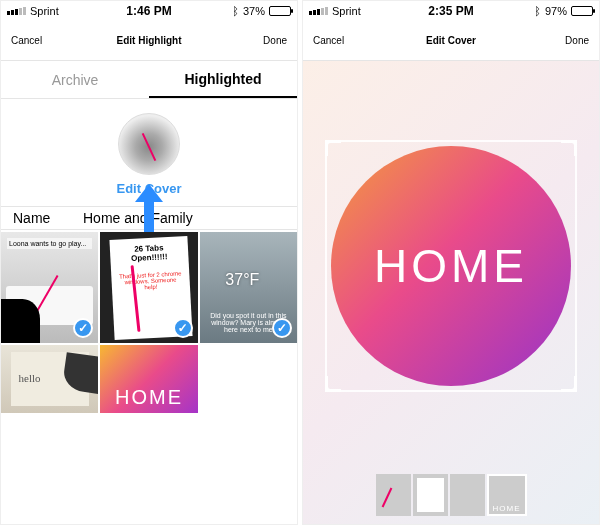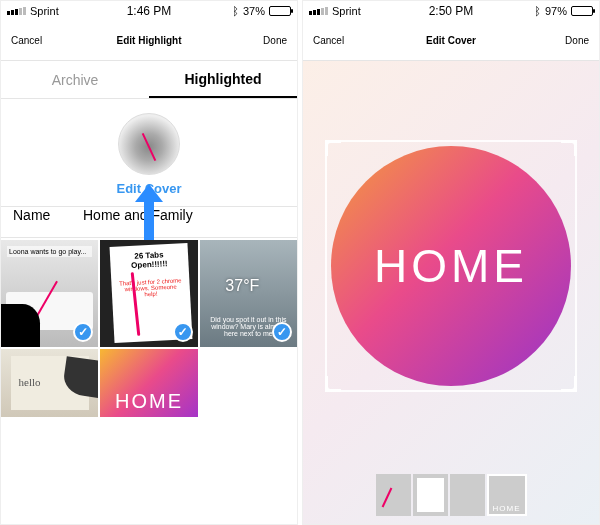--- a/index.html
+++ b/index.html
@@ -2,21 +2,21 @@
 <html><head>
 <meta charset="utf-8">
 <style>
   * { box-sizing: border-box; margin: 0; padding: 0; }
   body { background: #fff; font-family: -apple-system, Helvetica, Arial, sans-serif; }
   .wrap { width: 600px; height: 525px; display: flex; gap: 4px; background: #fff; }
   .phone { flex: 1; display: flex; flex-direction: column; position: relative; border: 1px solid #eee; overflow: hidden; }
   
   .status { height: 20px; display: flex; align-items: center; justify-content: space-between; padding: 0 6px; font-size: 11px; font-weight: 500; color: #000; }
   .status .left, .status .right { display: flex; align-items: center; gap: 4px; }
-  .status .time { font-weight: 400; font-size: 12px; position: absolute; left: 50%; transform: translateX(-50%); }
+  .status .time { font-weight: 700; font-size: 12px; position: absolute; left: 50%; transform: translateX(-50%); }
   .sig { display: inline-flex; gap: 1px; align-items: flex-end; }
   .sig i { width: 3px; background: #000; display: inline-block; }
   .sig i:nth-child(1){height:4px}.sig i:nth-child(2){height:5px}.sig i:nth-child(3){height:6px}.sig i:nth-child(4){height:7px;background:#bbb}.sig i:nth-child(5){height:8px;background:#bbb}
   .battery { width: 22px; height: 10px; border: 1px solid #000; border-radius: 2px; position: relative; }
   .battery::after { content: ""; position: absolute; right: -3px; top: 2px; width: 2px; height: 4px; background: #000; border-radius: 1px; }
   .battery .fill { height: 100%; background: #4cd964; }
   
   .nav { height: 40px; display: flex; align-items: center; justify-content: space-between; padding: 0 10px; border-bottom: 1px solid #e5e5e5; font-size: 10px; }
   .nav .navbtn { color: #000; font-weight: 400; cursor: pointer; }
   .nav .title { font-weight: 600; position: absolute; left: 50%; transform: translateX(-50%); text-align: center; }
@@ -26,21 +26,21 @@
   .tabs .tab.active { color: #000; font-weight: 600; border-bottom: 2px solid #000; }
   
   .coverprev { display: flex; flex-direction: column; align-items: center; padding: 14px 0 10px; position: relative; }
   .cover-circle { width: 62px; height: 62px; border-radius: 50%; border: 1px solid #ddd; background: radial-gradient(circle at 50% 55%, #888 0%, #aaa 30%, #eee 70%); position: relative; overflow: hidden; }
   .cover-circle::after { content: ""; position: absolute; left: 48%; top: 30%; width: 2px; height: 30px; background: #e06; transform: rotate(-25deg); }
   .editcover-link { color: #3897f0; font-size: 13px; font-weight: 600; margin-top: 6px; cursor: pointer; }
   .arrow-up { position: absolute; bottom: -42px; left: 50%; transform: translateX(-50%); width: 26px; height: 64px; }
   .arrow-up .shaft { position: absolute; left: 50%; top: 14px; width: 10px; height: 50px; background: #2b8cff; transform: translateX(-50%); }
   .arrow-up .head { position: absolute; top: 0; left: 50%; transform: translateX(-50%); width: 0; height: 0; border-left: 14px solid transparent; border-right: 14px solid transparent; border-bottom: 18px solid #2b8cff; }
   
-  .namerow { display: flex; align-items: flex-start; height: 32px; border-top: 1px solid #e5e5e5; border-bottom: 1px solid #e5e5e5; padding: 0 12px; font-size: 14px; }
+  .namerow { display: flex; align-items: center; height: 24px; border-top: 1px solid #e5e5e5; border-bottom: 1px solid #e5e5e5; padding: 0 12px; font-size: 14px; }
   .namerow .lbl { width: 70px; color: #000; }
   .namerow input { flex: 1; border: none; font-size: 14px; outline: none; background: transparent; }
   
   .grid { flex: 1; display: grid; grid-template-columns: 1fr 1fr 1fr; gap: 2px; padding: 2px 0 0; }
   .tile { position: relative; overflow: hidden; background: #ccc; cursor: pointer; }
   .tile .check { position: absolute; right: 5px; bottom: 5px; width: 20px; height: 20px; border-radius: 50%; background: #3897f0; border: 2px solid #fff; display: flex; align-items: center; justify-content: center; }
   .tile .check::after { content: "✓"; color: #fff; font-size: 12px; font-weight: bold; }
   .t1 { background: linear-gradient(#e8e8e8, #bbb); }
   .t1::before { content: ""; position: absolute; left: 5%; bottom: 16%; width: 90%; height: 35%; background: #f8f8f8; border-radius: 3px; }
   .t1::after { content: ""; position: absolute; left: 0; bottom: 0; width: 40%; height: 40%; background: #000; border-top-right-radius: 45%; }
@@ -168,21 +168,21 @@
       <div class="left">
         <span class="sig">
             <i></i>
             <i></i>
             <i></i>
             <i></i>
             <i></i>
           </span>
         <span>Sprint</span>
       </div>
-      <span class="time">2:50 PM</span>
+      <span class="time">2:35 PM</span>
       <div class="right">
         <span>ᛒ</span>
         <span>97%</span>
         <span class="battery"><span class="fill" style="width:47%"></span></span>
       </div>
     </div>
 
     <div class="nav" style="position:relative">
       <span class="navbtn">Cancel</span>
       <span class="title">Edit Cover</span>

